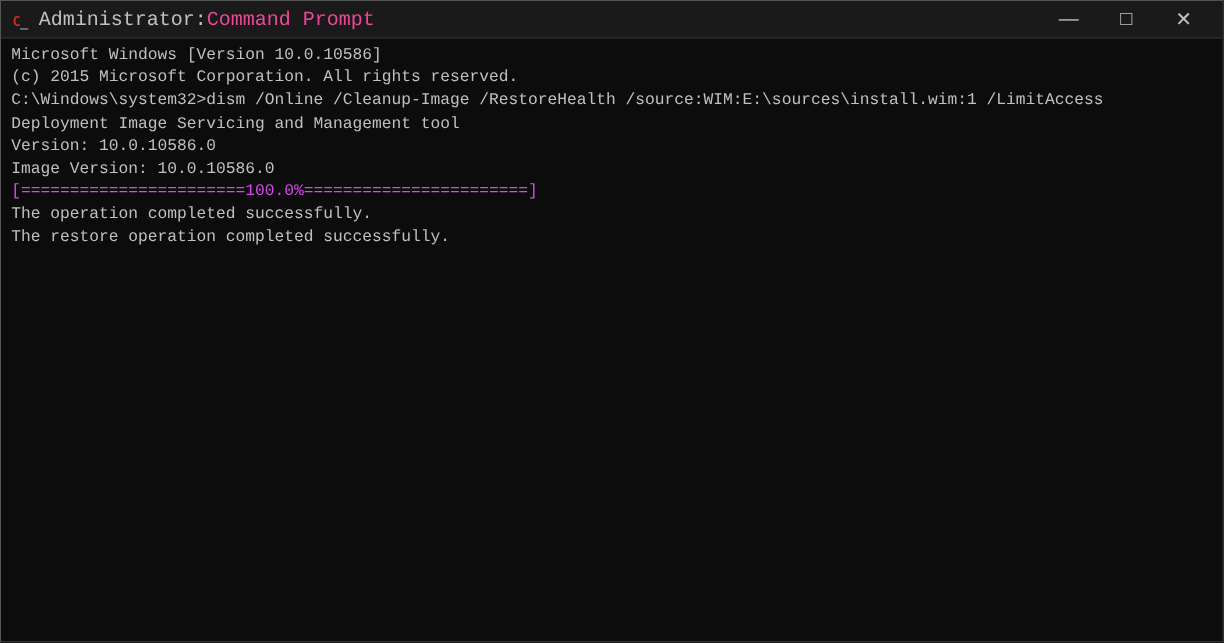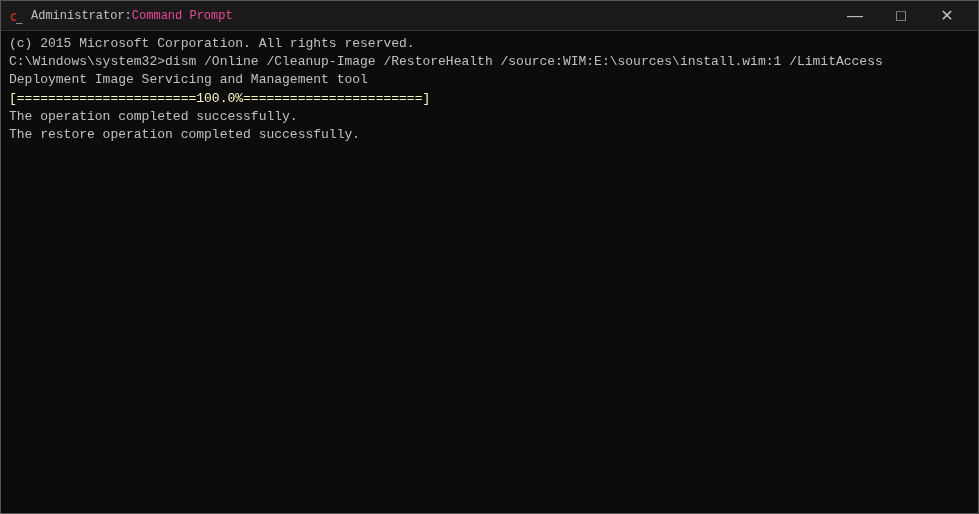--- a/index.html
+++ b/index.html
@@ -41,21 +41,21 @@
       justify-content: center;
     }
 
     .titlebar-icon svg {
       width: 16px;
       height: 16px;
     }
 
     .titlebar-title {
       flex: 1;
-      font-size: 12px;
+      font-size: 16px;
       color: #c0c0c0;
       display: flex;
       align-items: flex-start;
     }
 
     .titlebar-title span.admin {
       color: #c0c0c0;
     }
 
     .titlebar-title span.prompt-title {
@@ -88,21 +88,21 @@
       line-height: 1.4;
       color: #c0c0c0;
     }
 
     .line {
       white-space: pre;
       color: #c0c0c0;
     }
 
     .line.yellow {
-      color: #fef9c3;
+      color: #d946ef;
     }
 
     .cursor {
       display: inline-block;
       width: 8px;
       height: 14px;
       background: #c0c0c0;
       vertical-align: text-bottom;
       animation: blink 1s step-end infinite;
     }
@@ -130,25 +130,28 @@
     </div>
     <div class="titlebar-controls">
       <button class="titlebar-btn">—</button>
       <button class="titlebar-btn">□</button>
       <button class="titlebar-btn close">✕</button>
     </div>
   </div>
 
   <div class="console-area" id="console-area">
 
+  <div class="line">Microsoft Windows [Version 10.0.10586]</div>
       <div class="line">(c) 2015 Microsoft Corporation. All rights reserved.</div>
       <div class="line"></div>
       <div class="line">C:\Windows\system32&gt;dism /Online /Cleanup-Image /RestoreHealth /source:WIM:E:\sources\install.wim:1 /LimitAccess</div>
       <div class="line"></div>
       <div class="line">Deployment Image Servicing and Management tool</div>
+      <div class="line">Version: 10.0.10586.0</div>
       <div class="line"></div>
+      <div class="line">Image Version: 10.0.10586.0</div>
       <div class="line"></div>
       <div class="line yellow">[=======================100.0%=======================]</div>
       <div class="line">The operation completed successfully.</div>
       <div class="line">The restore operation completed successfully.</div>
       <div class="line"></div>
     </div>
 </div>
 
 </body></html>

